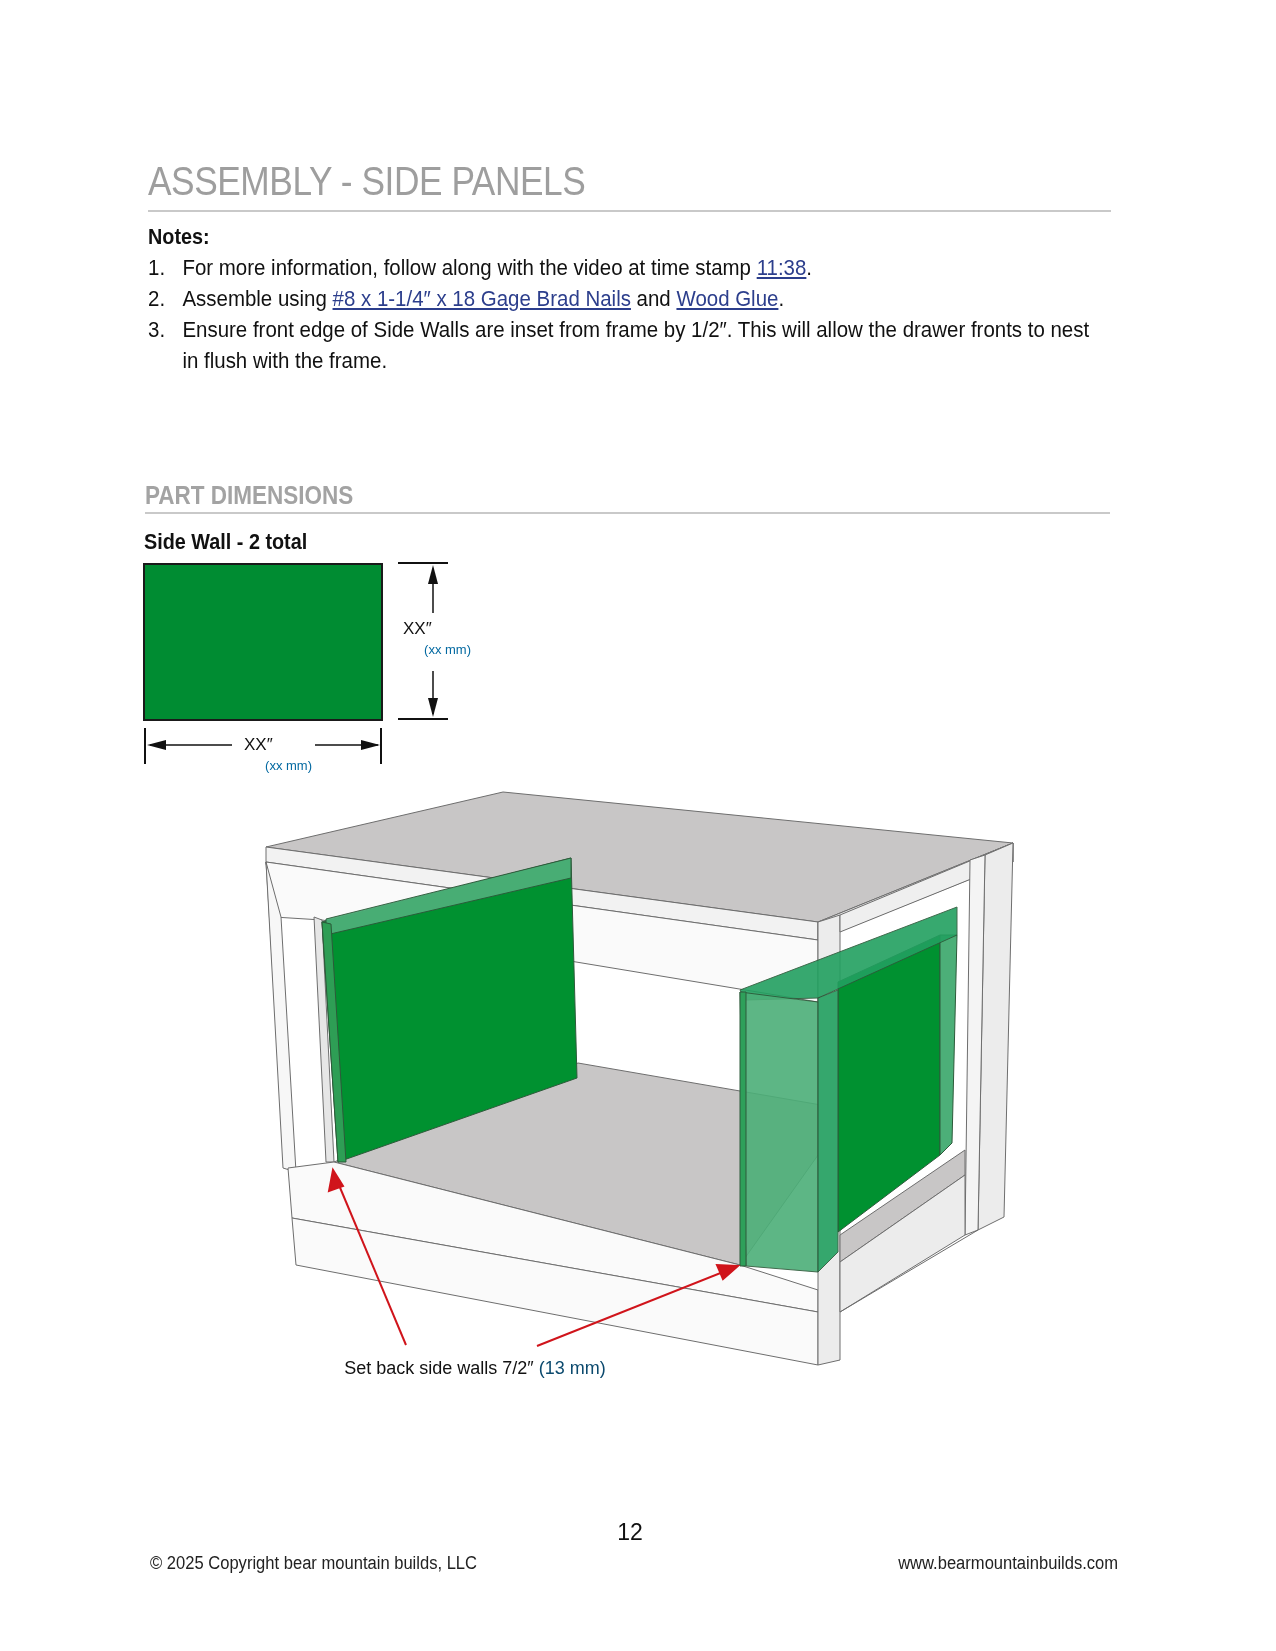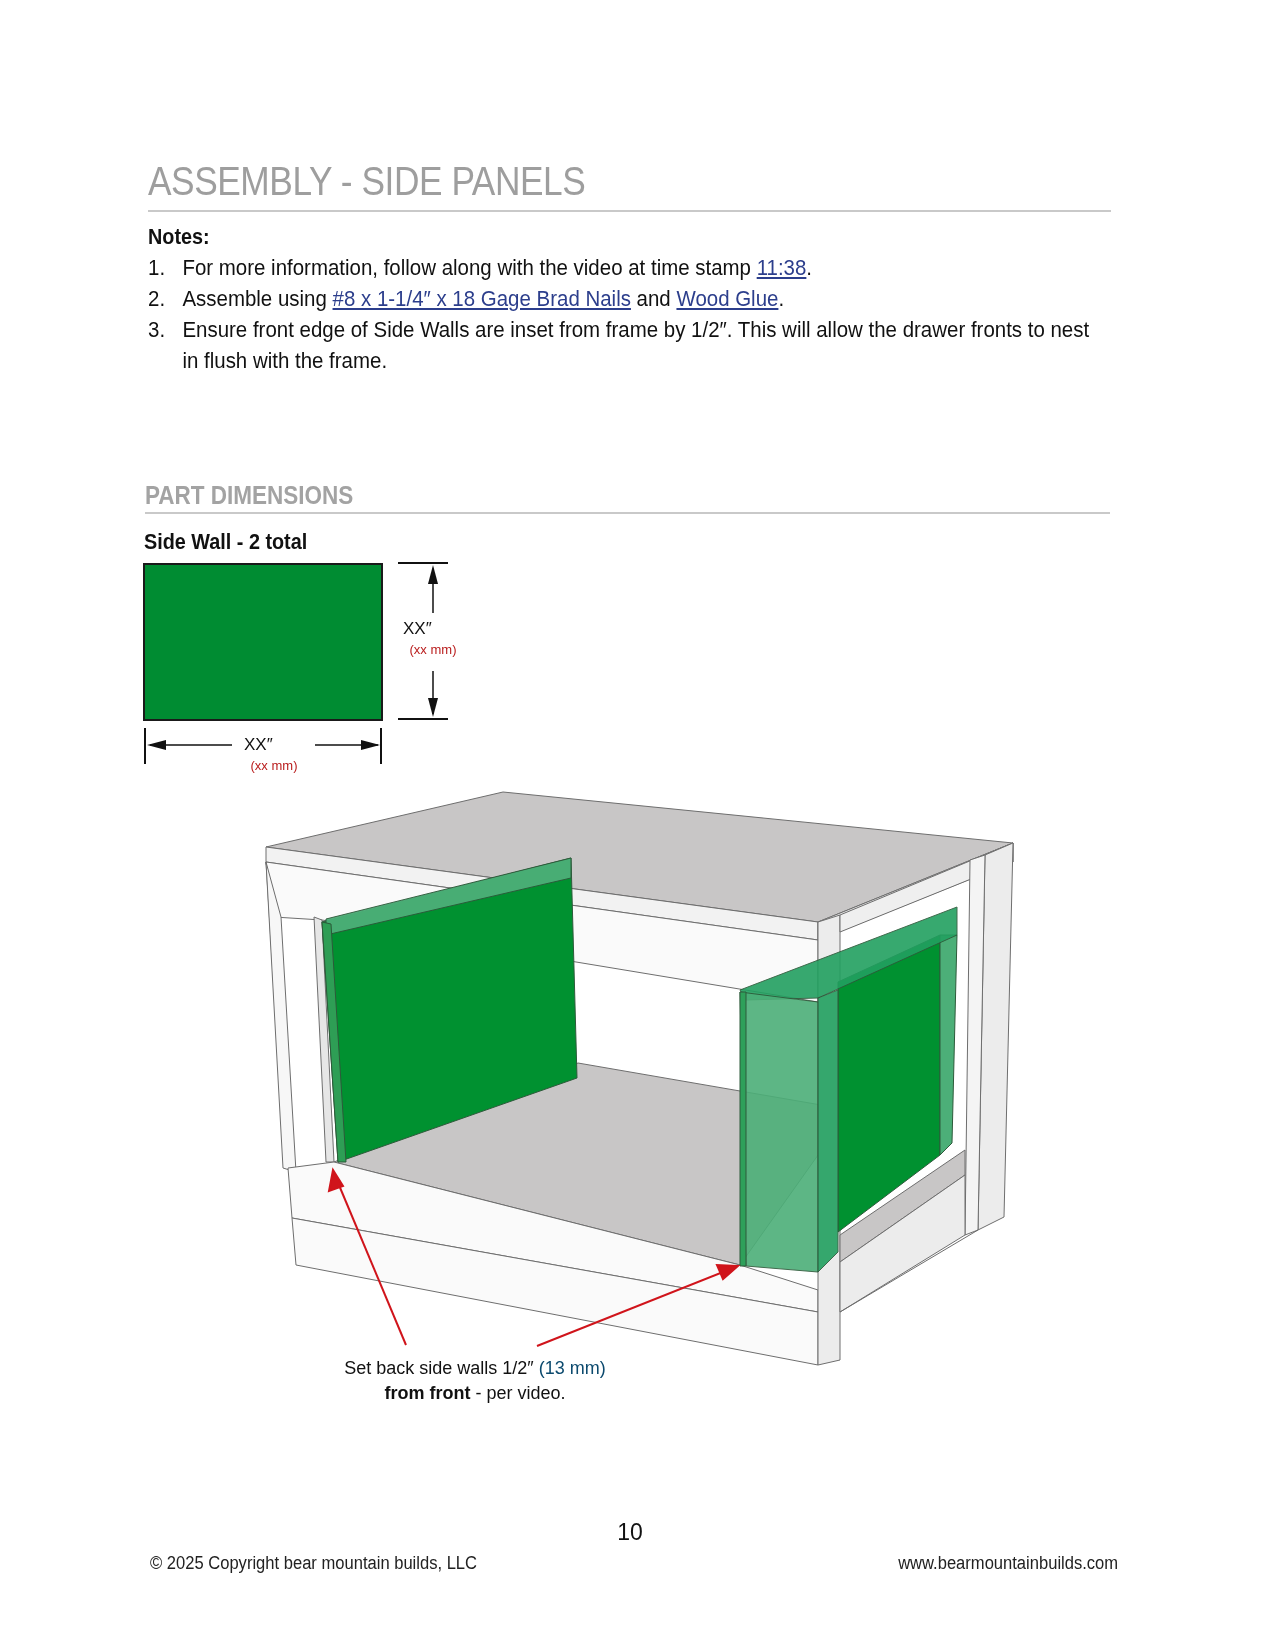--- a/index.html
+++ b/index.html
@@ -9,21 +9,21 @@
   .rule { height:2px; background:#c9c9c9; }
   .notes-label { left:148px; top:224px; font-size:22px; font-weight:bold; color:#111; transform:scaleX(0.9); transform-origin:left top; }
   .notes { left:148px; top:252px; width:940px; font-size:22px; line-height:31px; color:#111; }
   .note { position:relative; padding-left:37px; transform:scaleX(0.93); transform-origin:left top; width:1010px; }
   .note .num { position:absolute; left:0; top:0; }
   .note a { color:#2c3e8c; text-decoration:underline; }
   .sub-title { left:145px; top:481px; font-size:25px; font-weight:bold; color:#a3a3a3; transform:scaleX(0.9); transform-origin:left top; white-space:nowrap; }
   .part-title { left:144px; top:529px; font-size:22px; font-weight:bold; color:#111; transform:scaleX(0.9); transform-origin:left top; white-space:nowrap; }
   .panel { left:143px; top:563px; width:236px; height:154px; background:#008c32; border:2px solid #1a1a1a; }
   .dim-label { font-size:17px; color:#111; text-align:left; }
-  .dim-sub { font-size:13px; color:#b91c1c; text-align:center; }
+  .dim-sub { font-size:13px; color:#0369a1; text-align:right; }
   .caption { left:300px; top:1356px; width:350px; text-align:center; font-size:18px; line-height:25px; color:#111; }
   .caption .gray { color:#0c4a6e; }
   .page-num { left:600px; top:1519px; width:60px; text-align:center; font-size:23px; color:#111; }
   .footer-left { left:150px; top:1553px; font-size:18px; color:#222; transform:scaleX(0.92); transform-origin:left top; white-space:nowrap; }
   .footer-right { right:158px; top:1553px; font-size:18px; color:#222; transform:scaleX(0.92); transform-origin:right top; white-space:nowrap; }
   svg { position:absolute; left:0; top:0; }
 </style>
 </head>
 <body>
 
@@ -119,19 +119,18 @@
 
   <g stroke="#d0141b" stroke-width="2" fill="#d0141b">
     <line x1="406" y1="1345" x2="336" y2="1178"></line>
     <polygon points="333,1170 329,1191 343,1186"></polygon>
     <line x1="537" y1="1346" x2="728" y2="1270"></line>
     <polygon points="738,1266 717,1265 723,1279"></polygon>
   </g>
 </svg>
 
 <div class="abs caption">
-  <div><span>Set back side walls 1/2″</span><span class="gray"> (13 mm)</span></div>
-  <div><b>from front</b><span> - per video.</span></div>
+  <div><span>Set back side walls 7/2″</span><span class="gray"> (13 mm)</span></div>
 </div>
 
-<div class="abs page-num">10</div>
+<div class="abs page-num">12</div>
 <div class="abs footer-left">© 2025 Copyright bear mountain builds, LLC</div>
 <div class="abs footer-right">www.bearmountainbuilds.com</div>
 
 </body></html>

